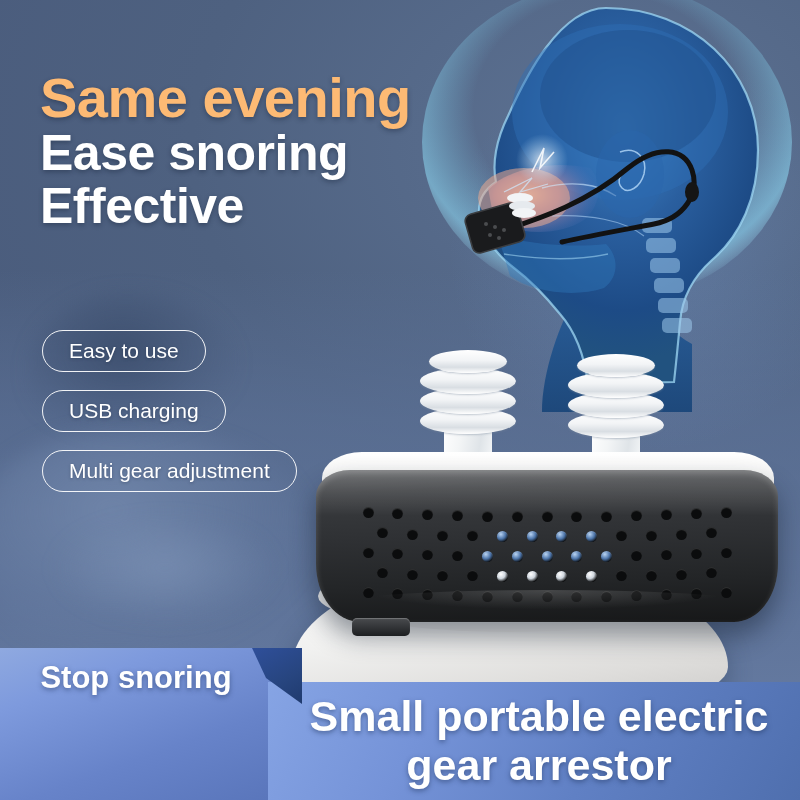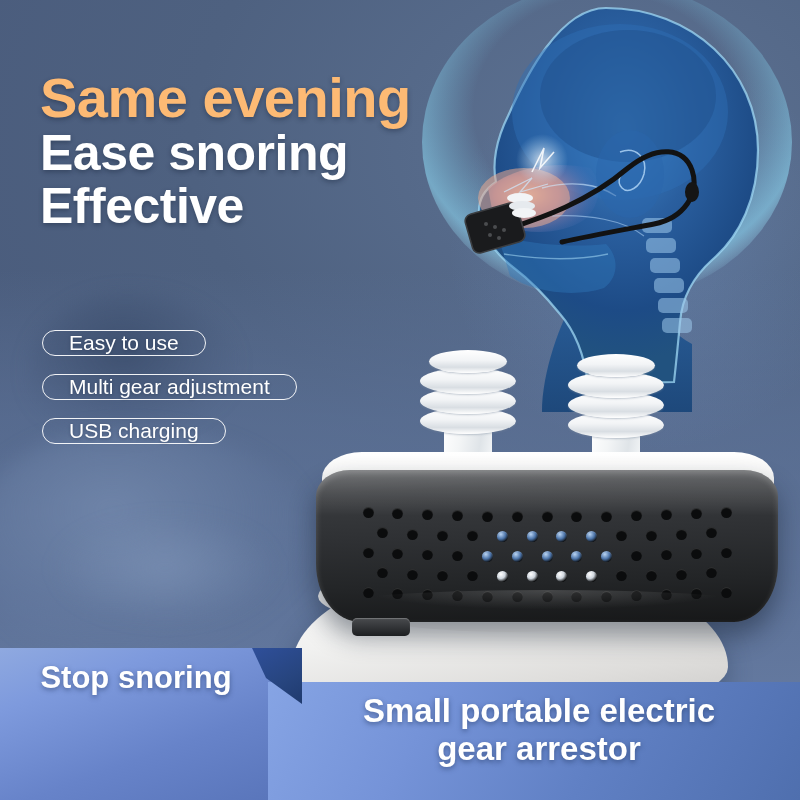--- a/index.html
+++ b/index.html
@@ -84,41 +84,41 @@
   .headline{position:absolute;left:40px;top:68px;z-index:6;}
   .hl{margin:0;line-height:1.06;letter-spacing:-.5px;
     text-shadow:0 2px 5px rgba(25,38,60,.45);}
   .hl-orange{font-size:56px;font-weight:700;color:#fdba74;}
   .hl-white{font-size:50px;font-weight:700;color:#ffffff;}
 
   
   .pills{position:absolute;left:42px;top:330px;z-index:6;}
   .pill{display:inline-flex;align-items:center;justify-content:center;
     border:1.6px solid rgba(255,255,255,.92);border-radius:26px;
-    color:#ffffff;font-size:21px;padding:0 26px;margin-bottom:18px;
+    color:#ffffff;font-size:21px;padding:8px 26px;margin-bottom:18px;
     white-space:nowrap;text-shadow:0 1px 3px rgba(25,38,60,.35);}
 
   
   .band-left{position:absolute;left:0;top:648px;width:300px;height:152px;z-index:7;
     background:linear-gradient(160deg,#8fa9e0 0%,#7e9add 24%,#6783c9 62%,#5874b9 100%);
     border-radius:0 0 0 0;
     clip-path:polygon(0 0, 268px 0, 300px 40px, 300px 152px, 0 152px);}
   .band-left-fold{position:absolute;left:252px;top:648px;width:50px;height:56px;z-index:8;
     background:linear-gradient(150deg,#2f4f9a 0%,#27457f 60%,#1f3a6e 100%);
     clip-path:polygon(0 0, 50px 0, 50px 56px, 14px 30px);}
   .band-right{position:absolute;left:268px;right:0;top:682px;height:118px;z-index:7;
     background:linear-gradient(120deg,#86a4e4 0%,#7593d8 30%,#6080c4 62%,#4f6fae 100%);}
   .band-left-txt{position:absolute;left:0;top:660px;width:272px;z-index:9;
     text-align:center;color:#fff;}
   .band-right-txt{position:absolute;left:290px;right:12px;top:692px;z-index:9;
     text-align:center;color:#fff;}
   .bt{margin:0;line-height:1.14;font-weight:700;font-size:31px;
     text-shadow:0 2px 5px rgba(25,45,85,.5);}
   .bt.sm{font-size:30px;}
-  .bt.rt{font-size:33px;}
+  .bt.rt{font-size:43px;}
 </style>
 </head>
 <body>
 
 <div id="ad">
 
   <div class="bg-base"></div>
   <div class="bg-lower"></div>
   <div class="bg-glow-r"></div>
   <div class="sleeper-head"></div>
@@ -308,22 +308,22 @@
   <div class="tab"></div>
 
   <div class="headline">
     <p class="hl hl-orange">Same evening</p>
     <p class="hl hl-white">Ease snoring</p>
     <p class="hl hl-white">Effective</p>
   </div>
 
   <div class="pills">
     <div><span class="pill">Easy to use</span></div>
+    <div><span class="pill">USB charging</span></div>
     <div><span class="pill">Multi gear adjustment</span></div>
-    <div><span class="pill">USB charging</span></div>
   </div>
 
   <div class="band-left"></div>
   <div class="band-left-fold"></div>
   <div class="band-right"></div>
 
   <div class="band-left-txt">
     <p class="bt">Stop snoring</p>
   </div>
   <div class="band-right-txt">

